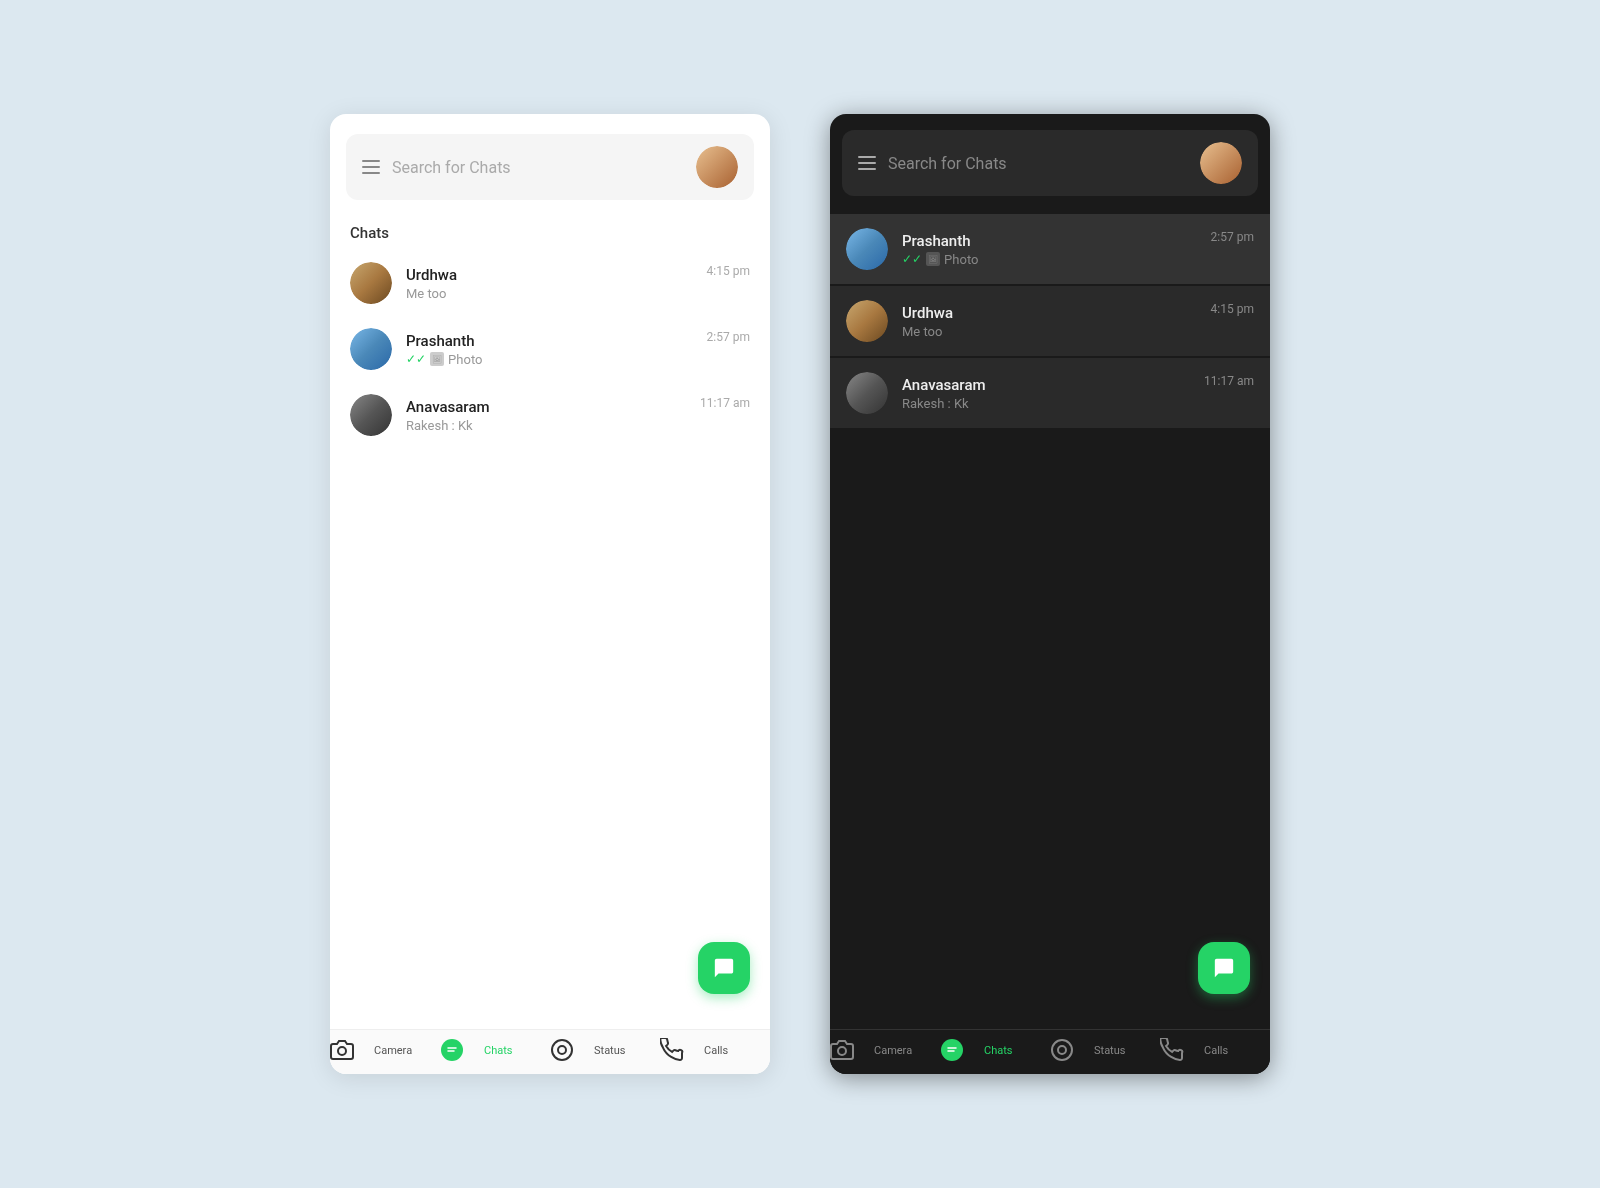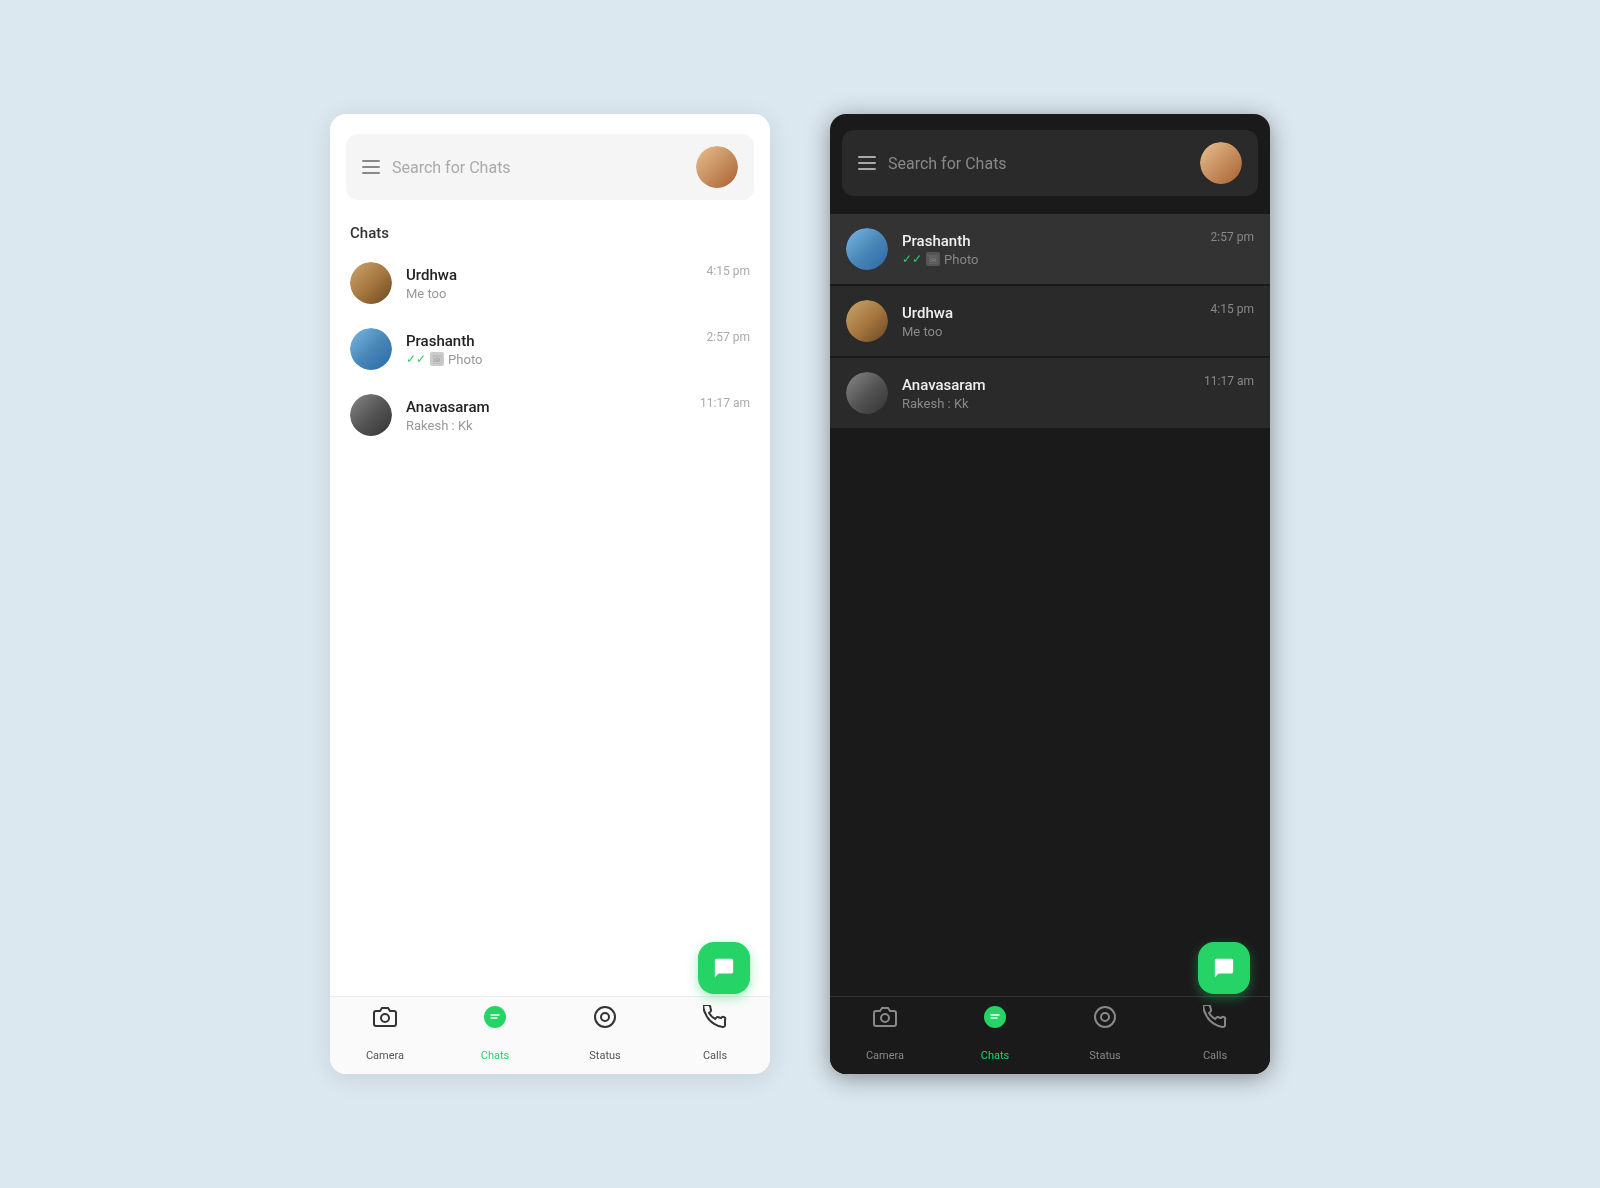--- a/index.html
+++ b/index.html
@@ -225,21 +225,21 @@
     .bottom-nav-dark {
       display: flex;
       background: #1a1a1a;
       border-top: 1px solid #333;
       padding: 8px 0 12px;
     }
 
     .nav-item {
       flex: 1;
       display: flex;
-      flex-direction: column;
+      flex-direction: row;
       align-items: center;
       gap: 20px;
       cursor: pointer;
     }
     .nav-label-light {
       font-size: 11px;
       color: #555;
     }
     .nav-label-dark {
       font-size: 11px;

